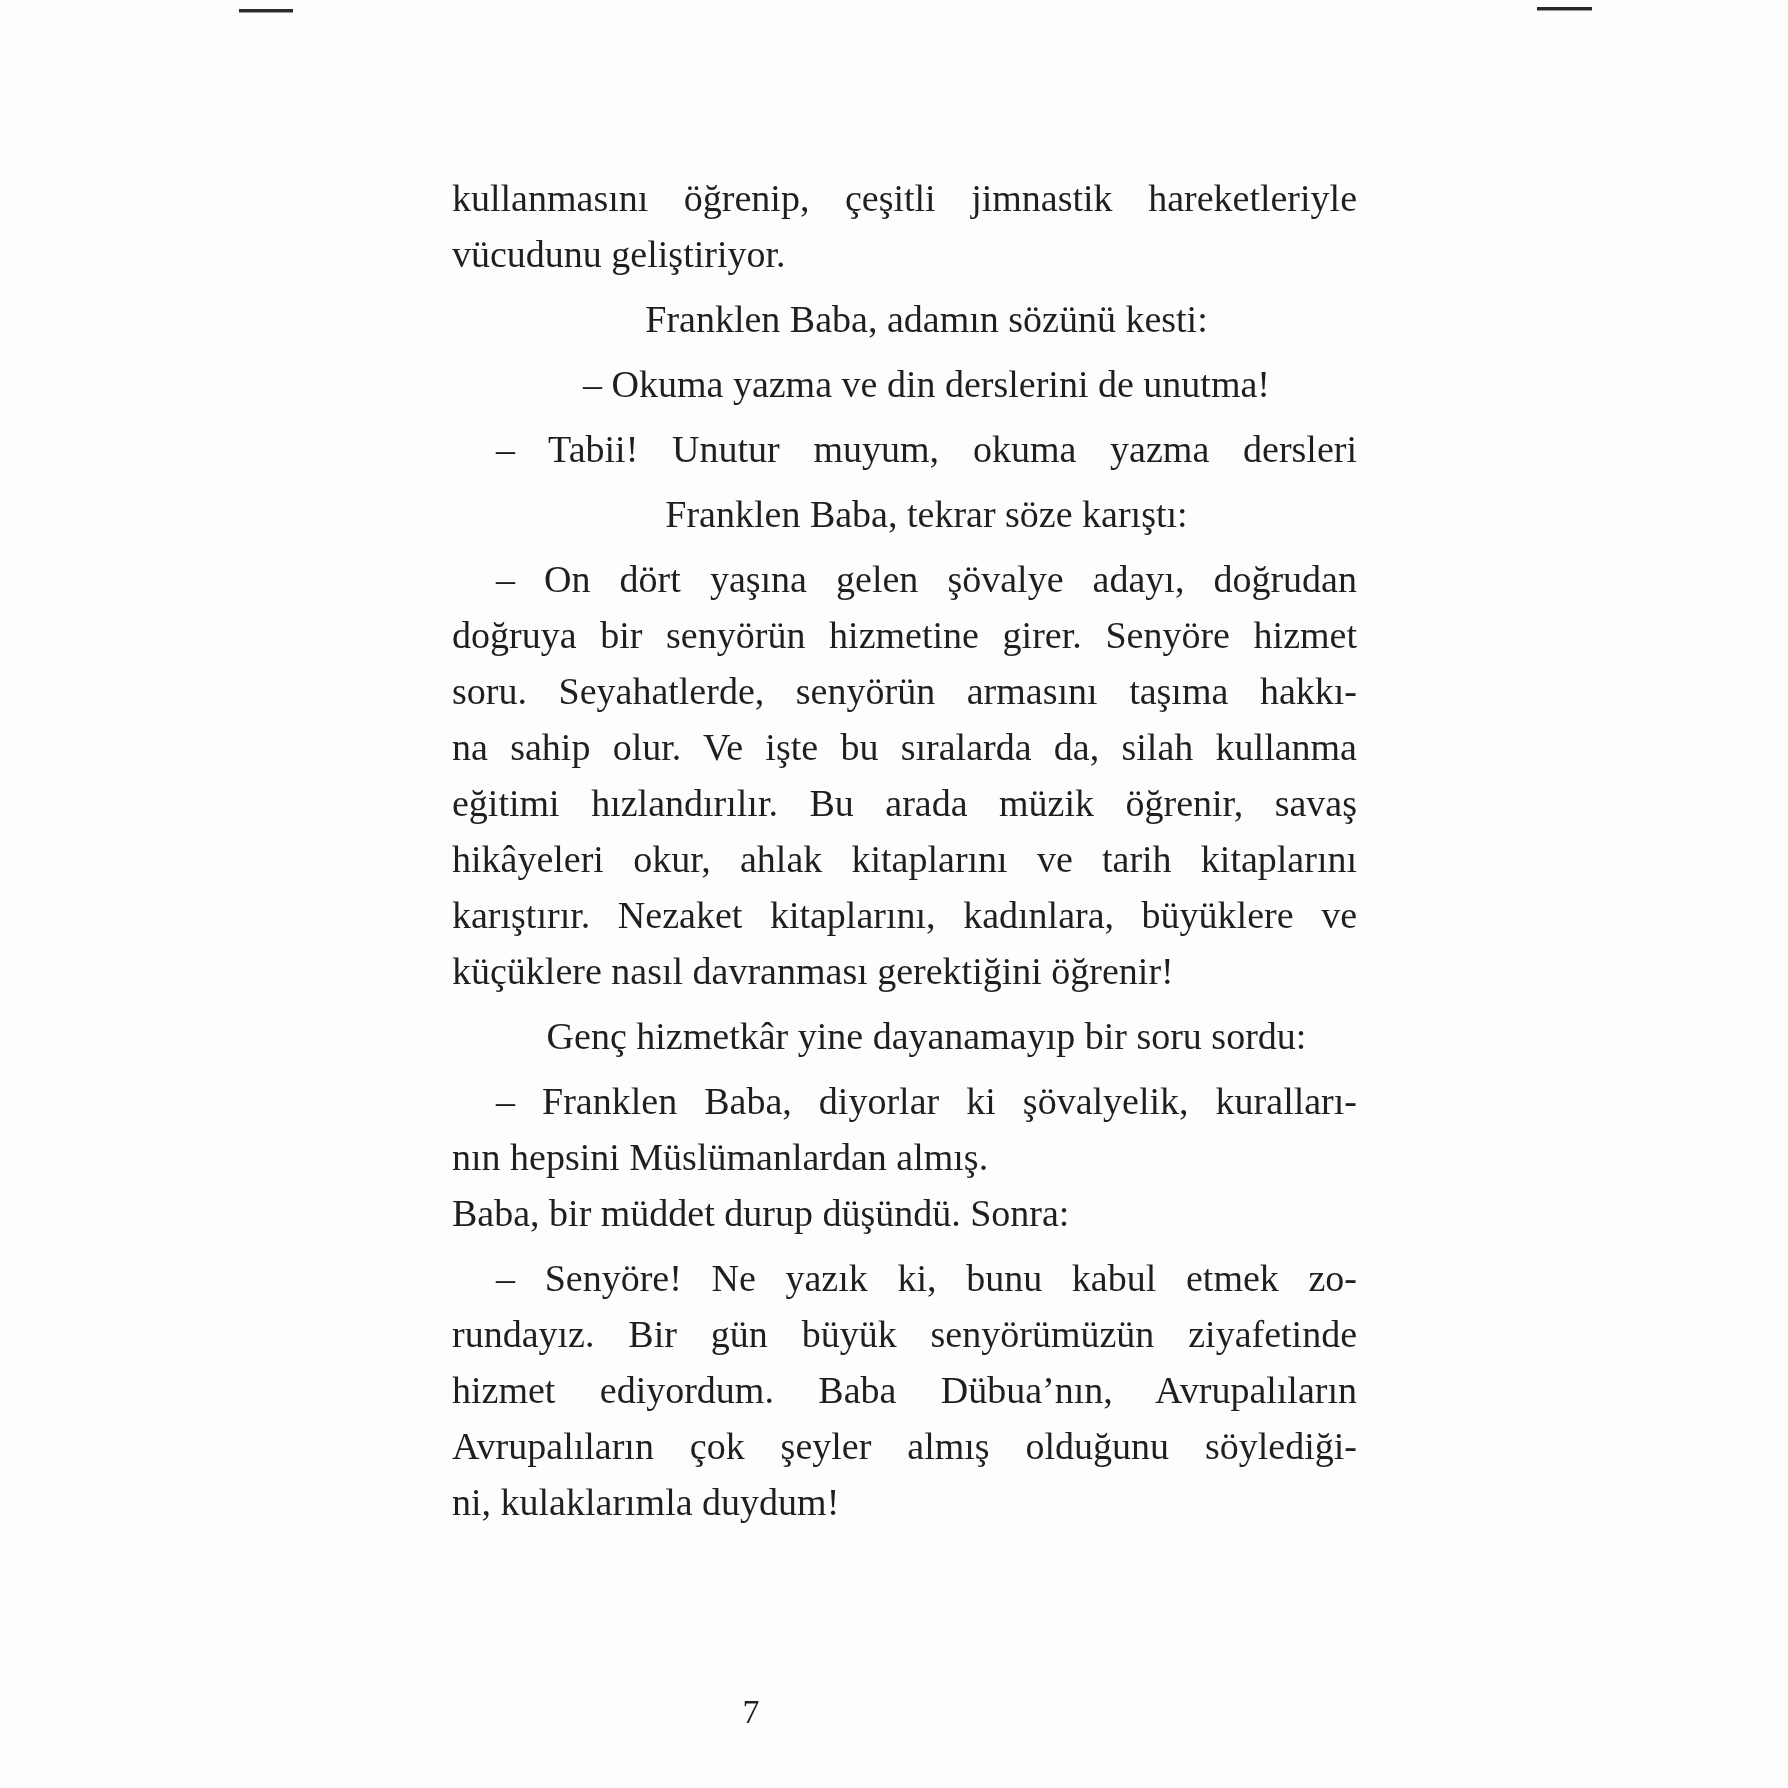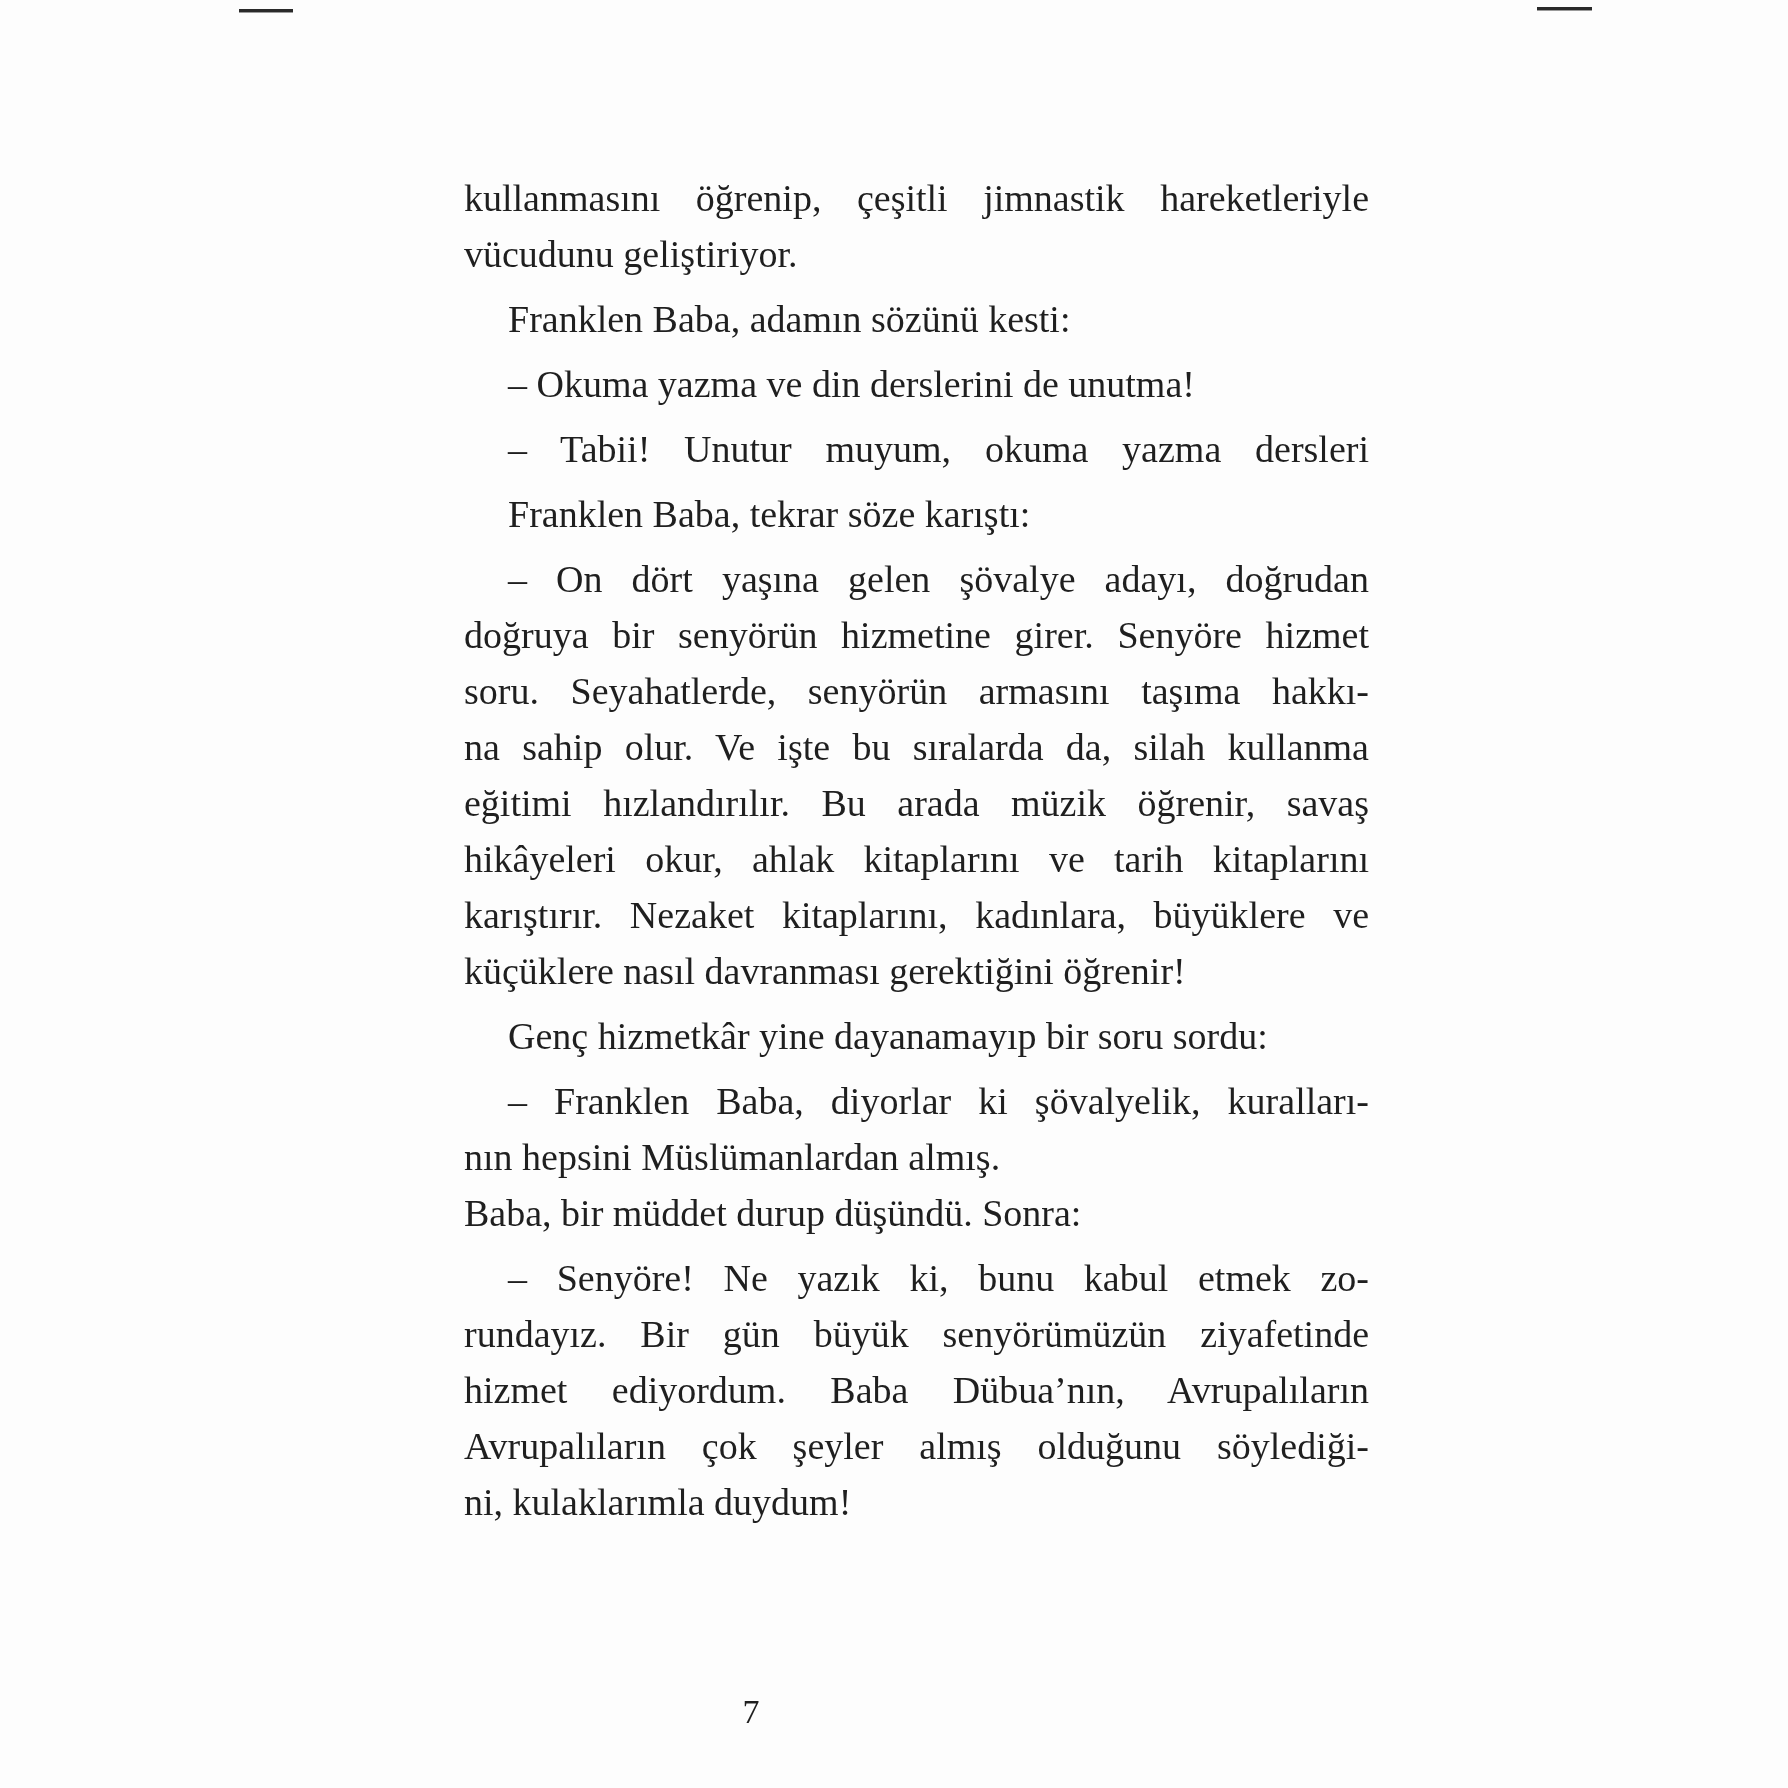--- a/index.html
+++ b/index.html
@@ -15,37 +15,37 @@
   .rule-mark {
     position: absolute;
     height: 3px;
     background: #2a2a2a;
     border-bottom: 1px solid #9a9a9a;
   }
   #rule-left  { left: 239px;  top: 9px;  width: 54px; }
   #rule-right { left: 1537px; top: 7px;  width: 55px; }
   #text-block {
     position: absolute;
-    left: 464px;
+    left: 452px;
     top: 170px;
     width: 905px;
     font-size: 38px;
   }
   .line {
     height: 56px;
     line-height: 56px;
     white-space: nowrap;
     text-align: left;
   }
   .line.justify {
     white-space: normal;
     text-align: justify;
     text-align-last: justify;
   }
-  .line.para { margin-top: 9px; }
+  .line.para { margin-top: 9px; text-align: center; }
   .line.indent { text-indent: 44px; }
   #folio {
     position: absolute;
     left: 691px;
     top: 1692px;
     width: 120px;
     text-align: center;
     font-size: 34px;
     line-height: 40px;
   }

